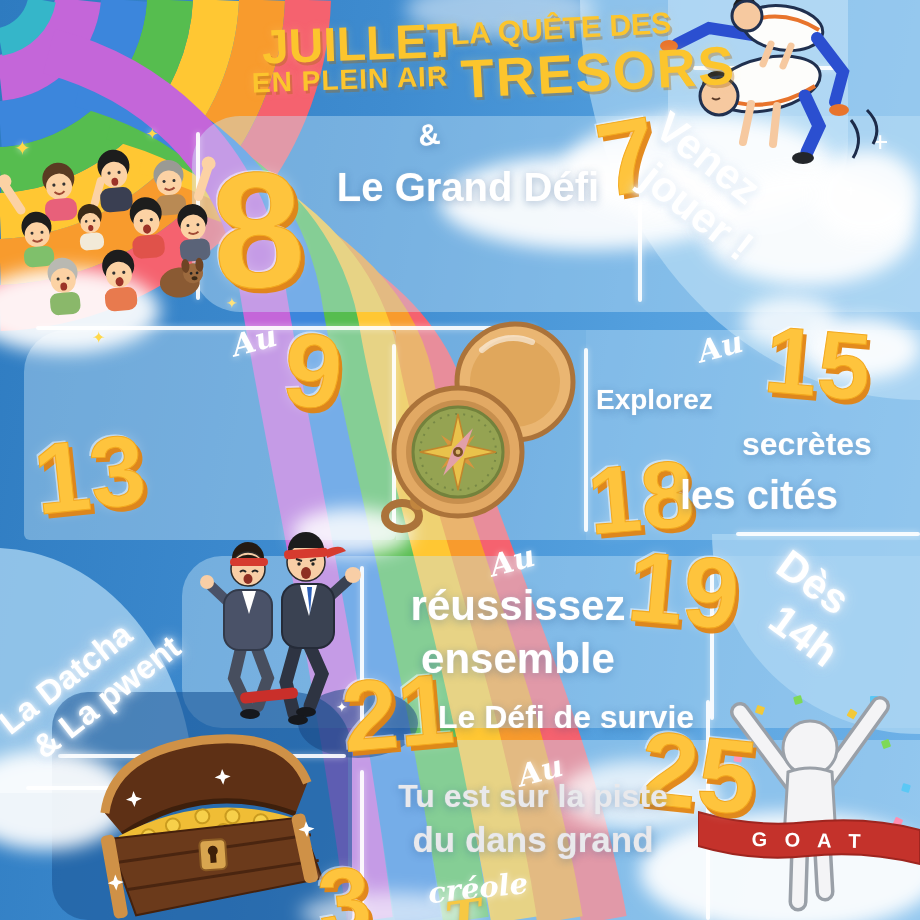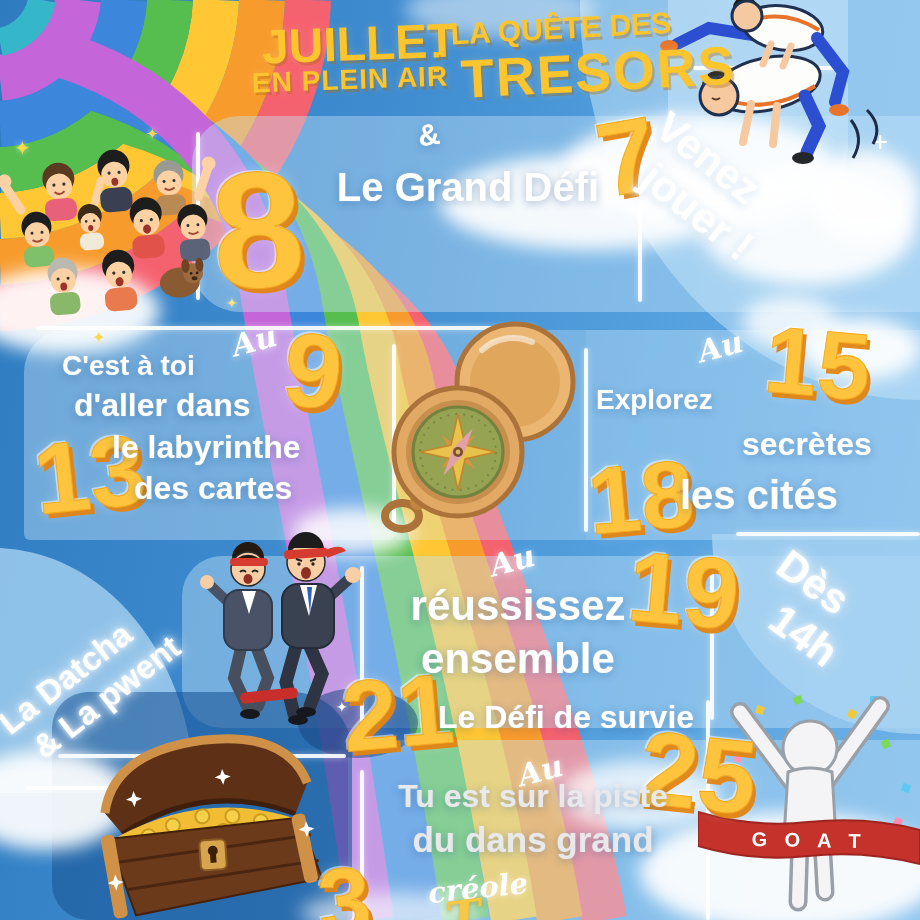--- a/index.html
+++ b/index.html
@@ -358,26 +358,20 @@
     <div class="wt" style="position:static;font-size:40px">Le Grand Défi</div>
   </div>
   <div class="abs" style="left:630px;top:138px;transform:rotate(38deg)">
     <div class="wt glow" style="position:static;font-size:42px;font-weight:800">Venez</div>
     <div class="wt glow" style="position:static;font-size:42px;font-weight:800;margin-left:20px">jouer !</div>
   </div>
 
   <div class="script" style="left:232px;top:326px;font-size:30px;transform:rotate(-15deg)">Au</div>
   <div class="num" style="left:284px;top:318px;font-size:105px;transform:rotate(6deg)">9</div>
   <div class="num" style="left:34px;top:424px;font-size:100px;transform:rotate(-6deg)">13</div>
-  <div class="abs" style="left:52px;top:350px">
-    <div class="wt" style="position:static;font-size:28px;margin-left:10px">C'est à toi</div>
-    <div class="wt" style="position:static;font-size:32px;margin-left:22px;margin-top:5px">d'aller dans</div>
-    <div class="wt" style="position:static;font-size:32px;margin-left:60px;margin-top:4px">le labyrinthe</div>
-    <div class="wt" style="position:static;font-size:32px;margin-left:82px;margin-top:4px">des cartes</div>
-  </div>
 
   <div class="script" style="left:698px;top:332px;font-size:30px;transform:rotate(-15deg)">Au</div>
   <div class="num" style="left:765px;top:316px;font-size:95px;transform:rotate(5deg)">15</div>
   <div class="num" style="left:588px;top:450px;font-size:95px;transform:rotate(-5deg)">18</div>
   <div class="abs" style="left:596px;top:384px">
     <div class="wt" style="position:static;font-size:28px">Explorez</div>
     <div class="wt" style="position:static;font-size:32px;margin-left:146px;margin-top:10px">secrètes</div>
     <div class="wt" style="position:static;font-size:40px;margin-left:84px;margin-top:8px">les cités</div>
   </div>
 

